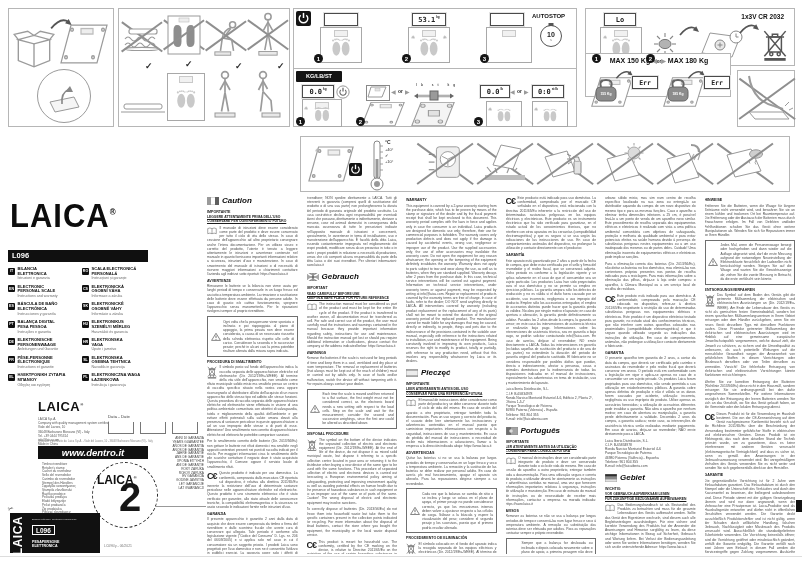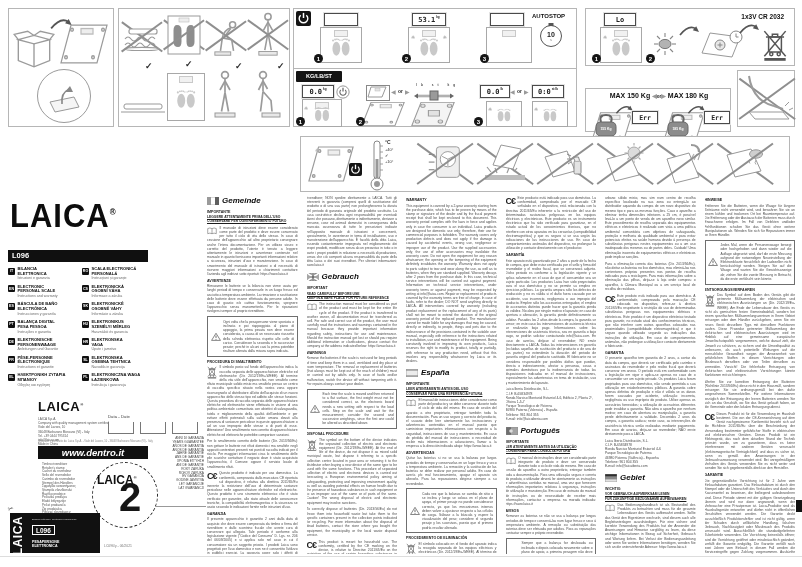--- a/index.html
+++ b/index.html
@@ -533,21 +533,21 @@
           <circle cx="15.5" cy="23.5" r="1.5"></circle>
           <line x1="2" y1="2" x2="22" y2="25.5"></line>
           <line x1="22" y1="2" x2="2" y2="25.5"></line>
         </g>
         <line x1="2" y1="28.5" x2="22" y2="28.5" stroke="#555" stroke-width="2.6"></line>
       </svg>
     </span>
   <span class="stepnum" style="left:60px;top:45px">2</span>
 </div>
 
-<div class="panel" style="left:585px;top:88px;width:146px;height:44px">
+<div class="panel" style="left:585px;top:53px;width:146px;height:44px">
   <div class="abs" style="left:0;top:3px;width:146px;text-align:center;font-weight:bold;font-size:7px;color:#111">
     <span>MAX 150 Kg</span>
     <span class="tri">◀</span><span style="font-size:4.5px">or</span><span class="tri">▶</span>
     <span>MAX 180 Kg</span>
   </div>
   <span class="abs" style="left:4px;top:22px;width:44px;height:32px">
       <svg xmlns="http://www.w3.org/2000/svg" width="100%" height="100%" viewBox="0 0 50 38" preserveAspectRatio="none">
         <g stroke="#9b9b9b" fill="#fff" stroke-width="1.2">
           <polygon points="12,2 48,2 38,36 2,36"></polygon>
           <rect x="22" y="5" width="12" height="5" fill="#eee" stroke="#bbb"></rect>
@@ -945,21 +945,21 @@
 <div id="cols">
     <div class="txtcol">
       <div class="langhead">
         <span class="flag">
           <svg xmlns="http://www.w3.org/2000/svg" width="100%" height="100%" viewBox="0 0 12 8">
             <rect width="12" height="8" fill="#fff" stroke="#888" stroke-width=".6"></rect>
             <rect width="4" height="8" fill="#9a9a9a"></rect>
             <rect x="8" width="4" height="8" fill="#5f5f5f"></rect>
           </svg>
         </span>
-        <span class="langname">Gemeinde</span>
+        <span class="langname">Caution</span>
       </div>
       <div class="col-h">IMPORTANTE</div>
       <div class="col-sub">
         <div>LEGGERE ATTENTAMENTE PRIMA DELL'USO</div>
         <div>CONSERVARE PER OGNI RIFERIMENTO FUTURO</div>
       </div>
       <div class="bp">
         <span class="bicon">
           <svg xmlns="http://www.w3.org/2000/svg" width="100%" height="100%" viewBox="0 0 14 11">
             <path d="M1 2.2 Q4 .6 7 2.2 Q10 .6 13 2.2 V9.4 Q10 7.8 7 9.4 Q4 7.8 1 9.4 Z" fill="none" stroke="#666" stroke-width=".8"></path>
@@ -1073,21 +1073,21 @@
       <div class="col-h">WARRANTY</div>
       <p>This equipment is covered by a 2-year warranty starting from the purchase date, which has to be proven by means of the stamp or signature of the dealer and by the fiscal payment receipt that shall be kept enclosed to this document. This warranty period complies with the laws in force and applies only in case the consumer is an individual. Laica products are designed for domestic use only; therefore, their use for commercial purposes is forbidden. The warranty covers only production defects and does not apply if the damage is caused by accidental events, wrong use, negligence or improper use of the product. Use the supplied accessories only; the use of other accessories may invalidate the warranty cover. Do not open the equipment for any reason whatsoever; the opening or the tampering of the equipment definitely invalidates the warranty. Warranty does not apply to parts subject to tear and wear along the use, as well as to batteries, when they are standard supplied. Warranty decays after 2 years from the purchase date. In this case, technical service interventions will be carried out against payment. Information on technical service interventions, under warranty terms or against payment, may be requested by writing at info@laica.com. Repair or replacement of products covered by the warranty terms are free of charge. In case of faults, refer to the dealer; DO NOT send anything directly to LAICA. All interventions covered by warranty (including product replacement or the replacement of any of its parts) shall not be meant to extend the duration of the original warranty period of the replaced product. The manufacturer cannot be made liable for any damages that may be caused, directly or indirectly, to people, things and pets due to the inobservance of the provisions contained in the suitable user manual, especially with reference to the instructions related to installation, use and maintenance of the equipment. Being constantly involved in improving its own products, Laica reserves the right to modify its product, totally or partially, with reference to any production need, without that this involves any responsibility whatsoever by Laica or its dealers.</p>
       <div class="langhead">
         <span class="flag">
           <svg xmlns="http://www.w3.org/2000/svg" width="100%" height="100%" viewBox="0 0 12 8">
             <rect width="12" height="8" fill="#b2b2b2"></rect>
             <rect y="2" width="12" height="4" fill="#ececec"></rect>
             <rect width="12" height="8" fill="none" stroke="#888" stroke-width=".6"></rect>
           </svg>
         </span>
-        <span class="langname">España</span>
+        <span class="langname">Pieczęć</span>
       </div>
       <div class="col-h">IMPORTANTE</div>
       <div class="col-sub">
         <div>LEER ATENTAMENTE ANTES DEL USO</div>
         <div>CONSERVAR PARA UNA REFERENCIA FUTURA</div>
       </div>
       <div class="bp">
         <span class="bicon">
           <svg xmlns="http://www.w3.org/2000/svg" width="100%" height="100%" viewBox="0 0 14 11">
             <path d="M1 2.2 Q4 .6 7 2.2 Q10 .6 13 2.2 V9.4 Q10 7.8 7 9.4 Q4 7.8 1 9.4 Z" fill="none" stroke="#666" stroke-width=".8"></path>

